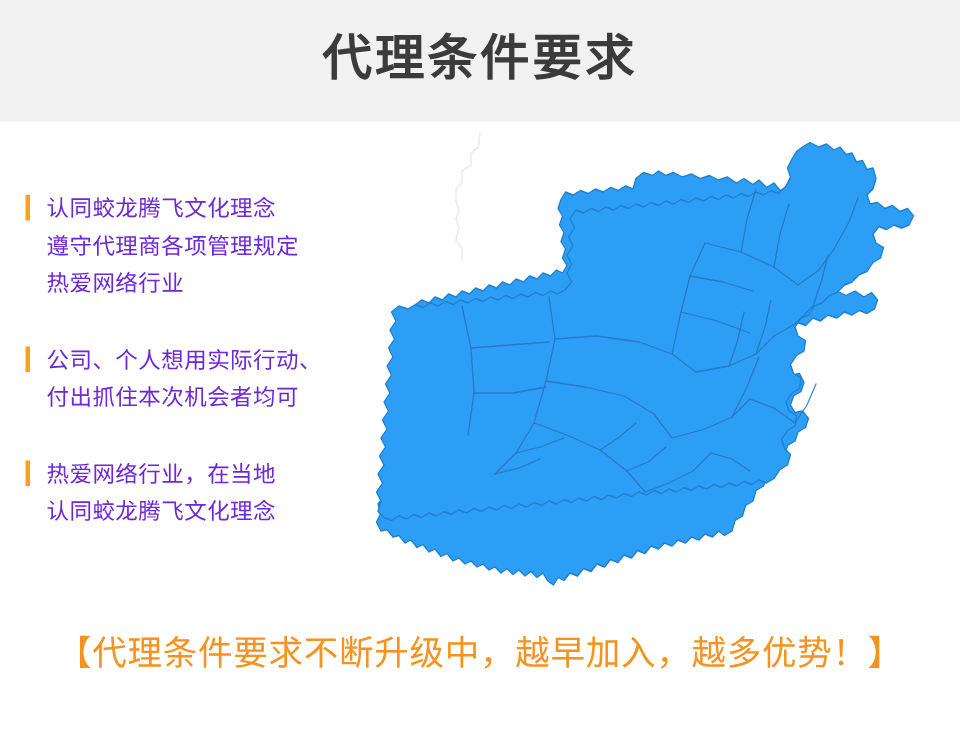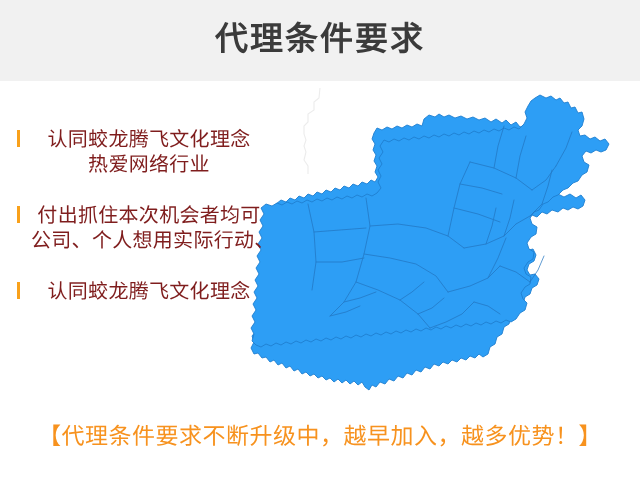--- a/index.html
+++ b/index.html
@@ -62,26 +62,25 @@
   .bullet-item:last-child { margin-bottom: 0; }
   .bullet-mark {
     position: absolute;
     left: 0;
     top: 3px;
     width: 3px;
     height: 17px;
     background: #f9a11b;
   }
   .bullet-lines {
-    font-size: 20px;
+    font-size: 15px;
     line-height: 25px;
-    color: #7f1d1d;
+    color: #6d28d9;
     letter-spacing: 0.3px;
     white-space: nowrap;
-    text-align: center;
   }
   .bullet-line { display: block; }
 
   
   .bottom-note {
     position: absolute;
     left: 0;
     top: 419px;
     width: 640px;
     text-align: center;
@@ -242,35 +241,37 @@
       </g>
     </svg>
   </div>
 
   <div class="bullet-list">
 
     <div class="bullet-item">
       <span class="bullet-mark"></span>
       <div class="bullet-lines">
         <span class="bullet-line">认同蛟龙腾飞文化理念</span>
+        <span class="bullet-line">遵守代理商各项管理规定</span>
         <span class="bullet-line">热爱网络行业</span>
       </div>
     </div>
 
     <div class="bullet-item">
       <span class="bullet-mark"></span>
       <div class="bullet-lines">
+        <span class="bullet-line">公司、个人想用实际行动、</span>
         <span class="bullet-line">付出抓住本次机会者均可</span>
-        <span class="bullet-line">公司、个人想用实际行动、</span>
       </div>
     </div>
 
     <div class="bullet-item">
       <span class="bullet-mark"></span>
       <div class="bullet-lines">
+        <span class="bullet-line">热爱网络行业，在当地</span>
         <span class="bullet-line">认同蛟龙腾飞文化理念</span>
       </div>
     </div>
 
   </div>
 
   <div class="bottom-note">【代理条件要求不断升级中，越早加入，越多优势！】</div>
 
 </div>
 

